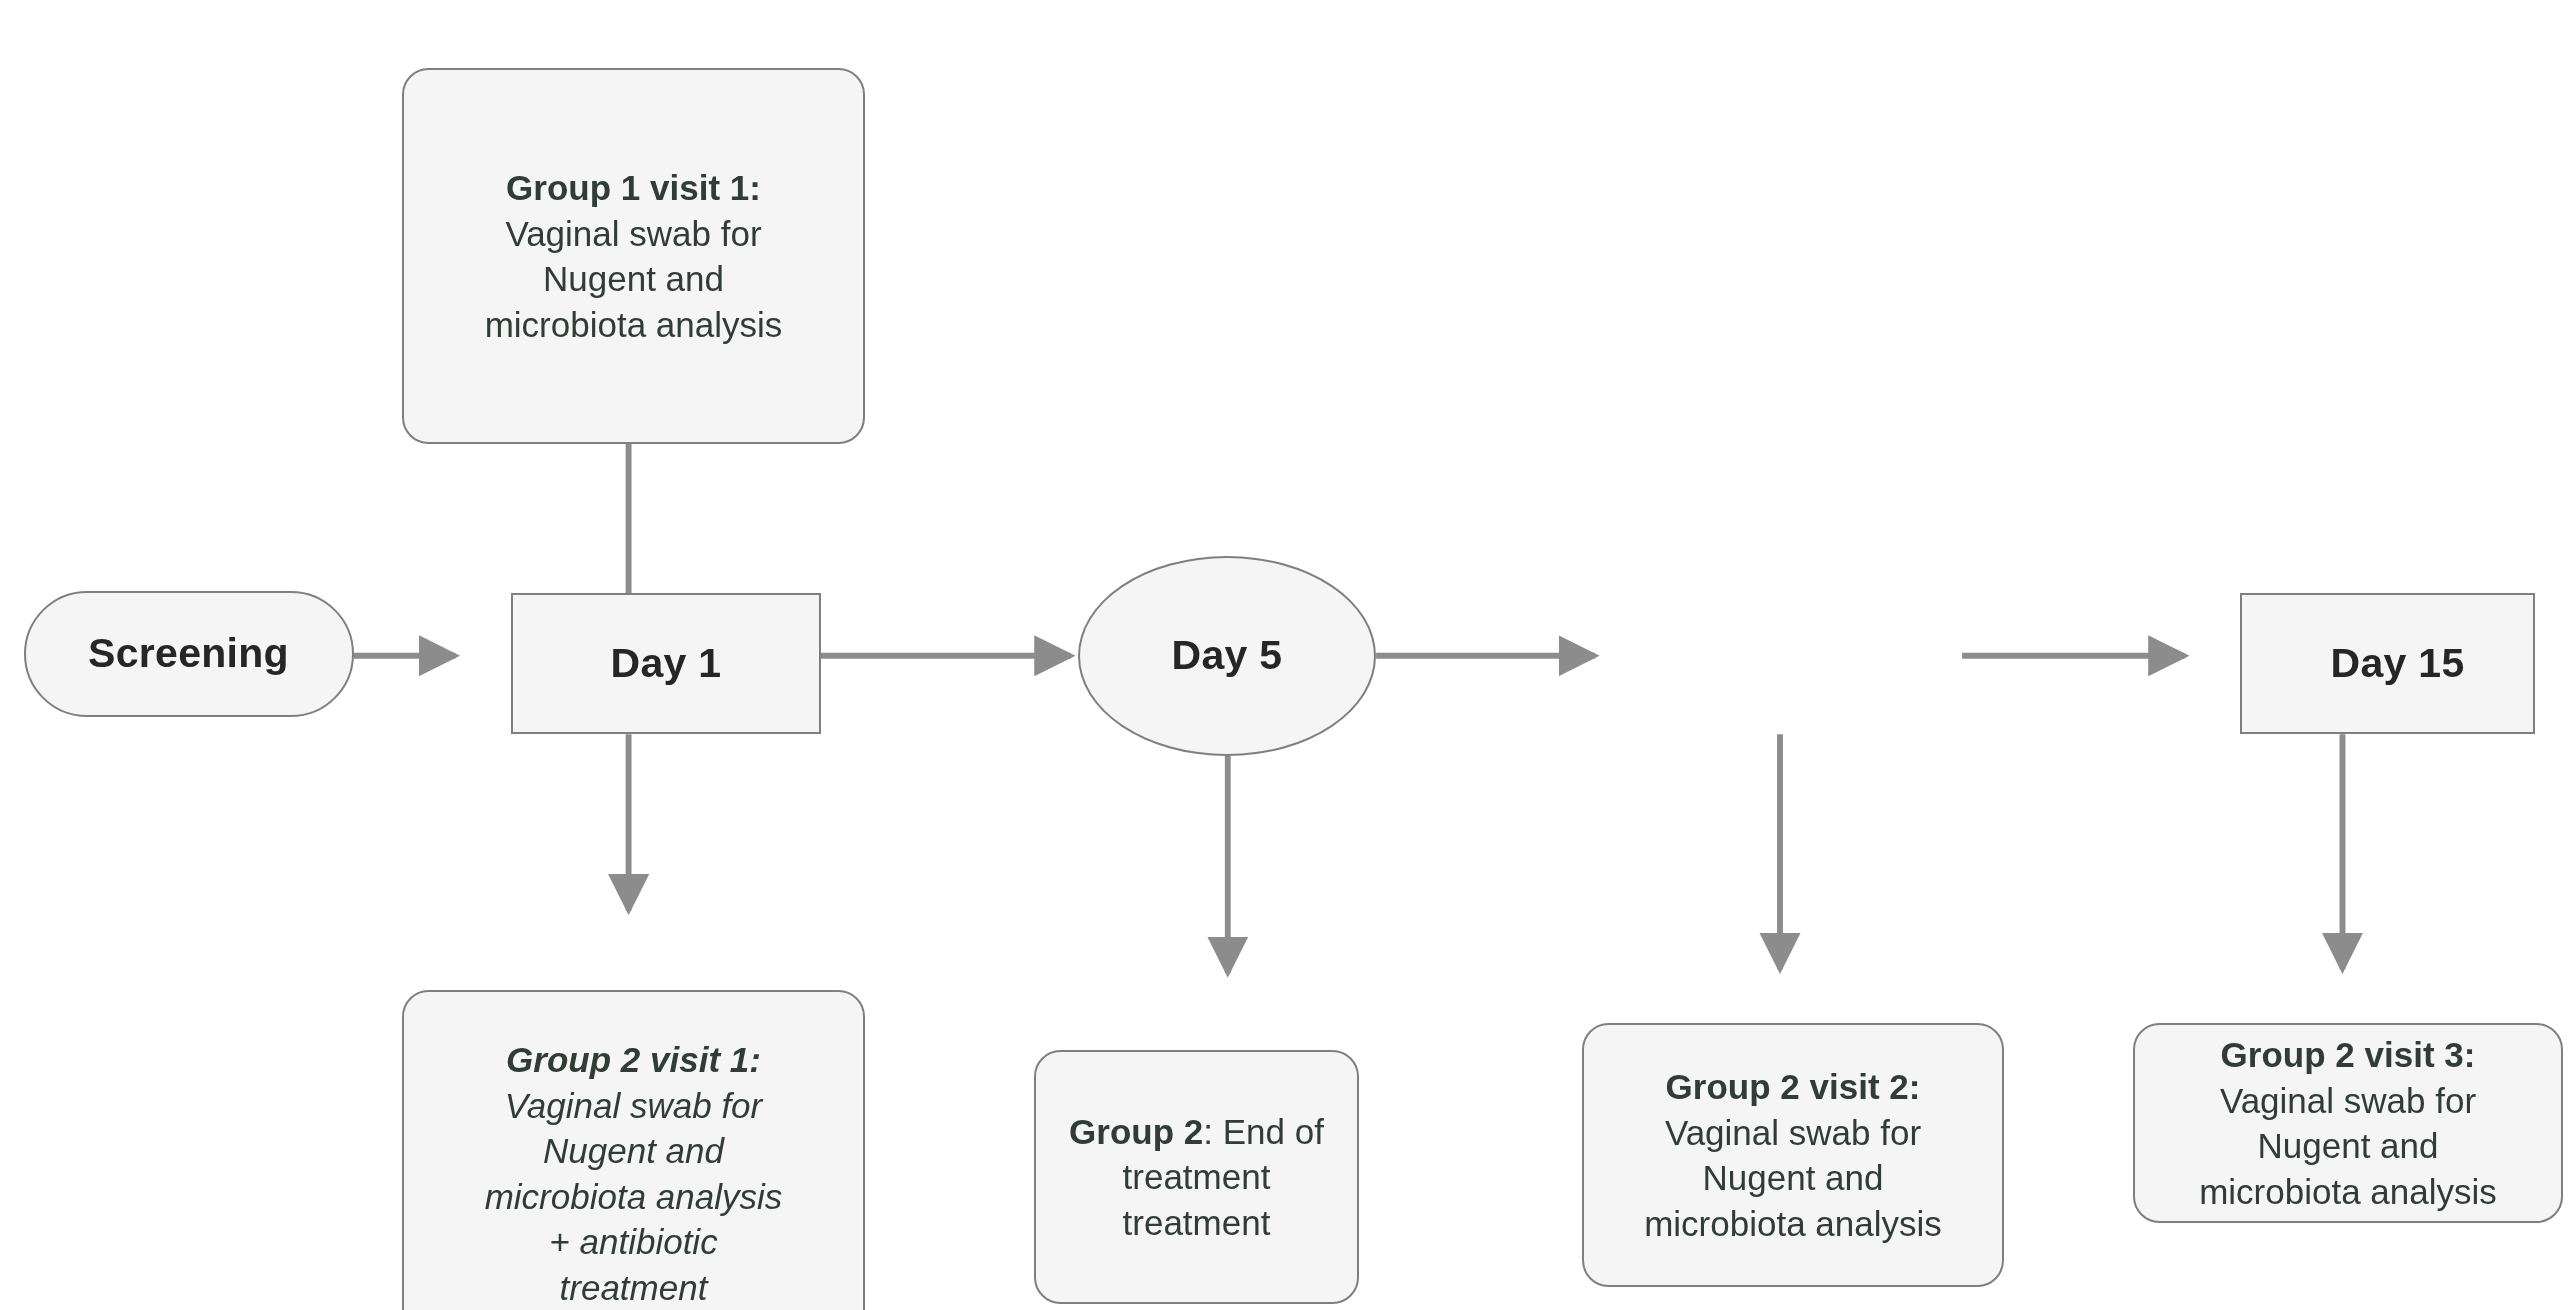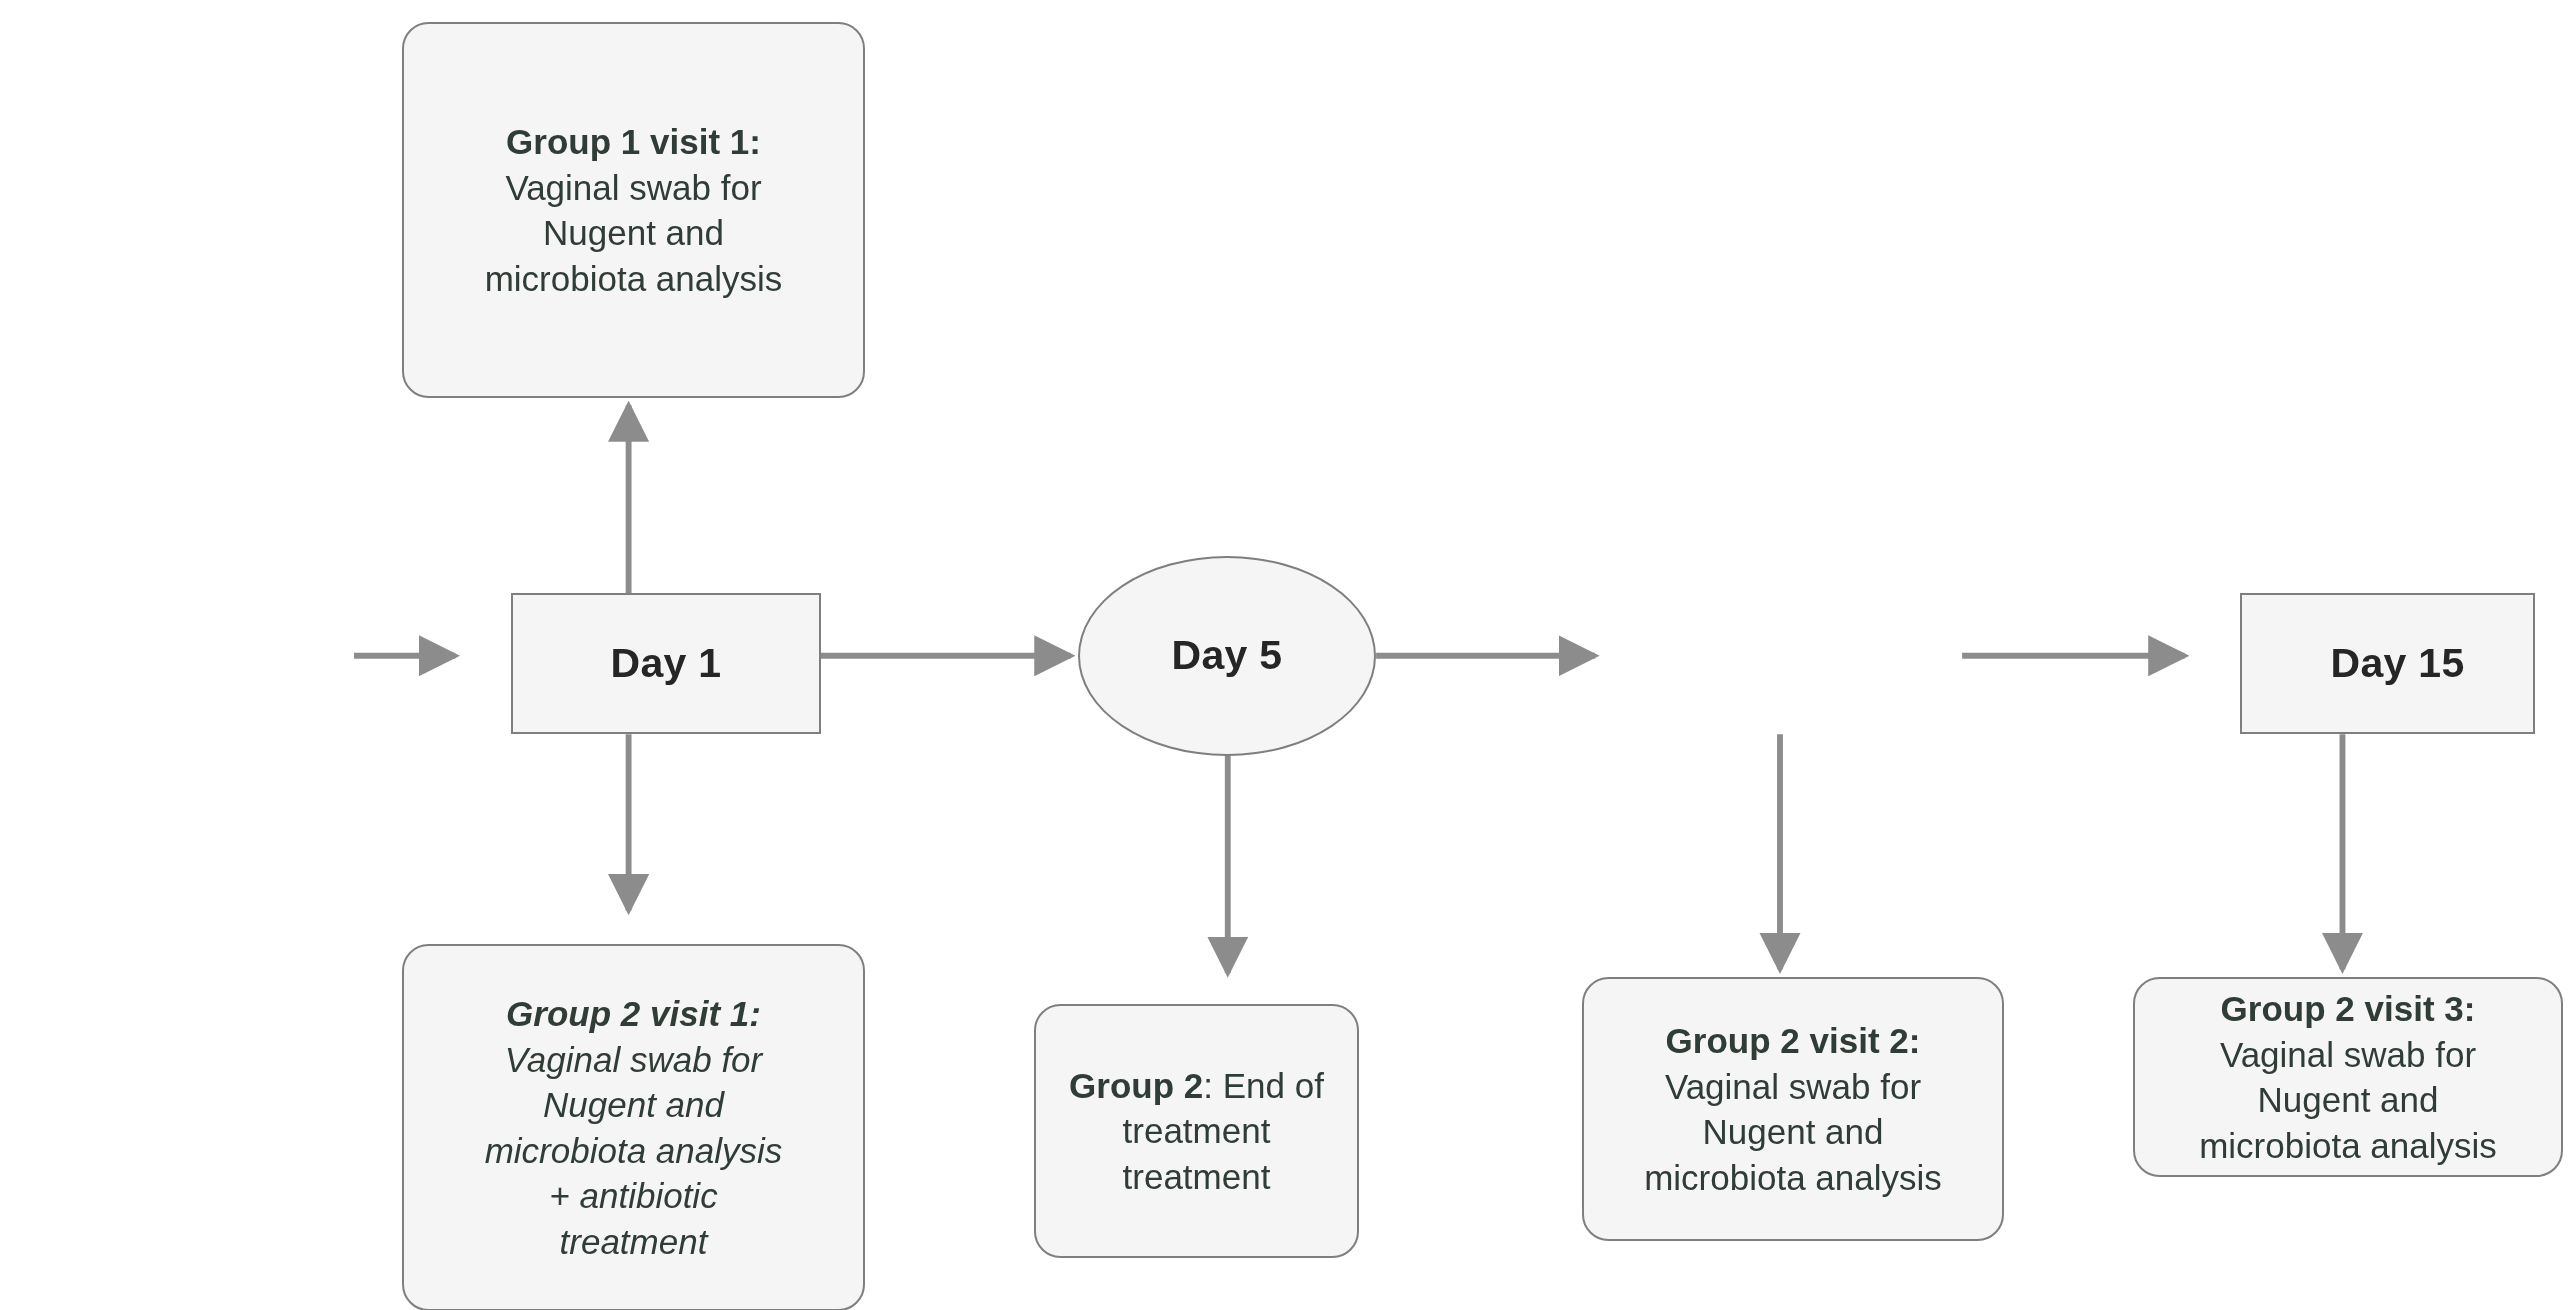--- a/index.html
+++ b/index.html
@@ -43,20 +43,21 @@
   .milestone {
     font-size: 41px;
     font-weight: bold;
     color: #262626;
     letter-spacing: 0.3px;
   }
   .detail {
     font-size: 35px;
     font-weight: normal;
     padding: 0 9px;
+    margin-top: 46px;
   }
   .detail b {
     font-weight: bold;
   }
   .detail .lines {
     display: block;
     width: 100%;
   }
 </style>
 </head>
@@ -92,20 +93,23 @@
 
   <div class="node node-round detail" style="left:402px; top:22px; width:463px; height:376px;">
     <span class="lines">
       <b>Group 1 visit 1:</b><br>
       <span>Vaginal swab for</span><br>
       <span>Nugent and</span><br>
       <span>microbiota analysis</span>
     </span>
   </div>
 
+  <div class="node node-pill milestone" style="left:23.5px; top:591px; width:330px; height:126px;">
+    <span>Screening</span>
+  </div>
 
   <div class="node node-rect milestone" style="left:463px; top:593px; width:310px; height:141px;">
     <span>Day 1</span>
   </div>
 
   <div class="node node-ellipse milestone" style="left:1078px; top:556px; width:298px; height:200px;">
     <span>Day 5</span>
   </div>
 
 

